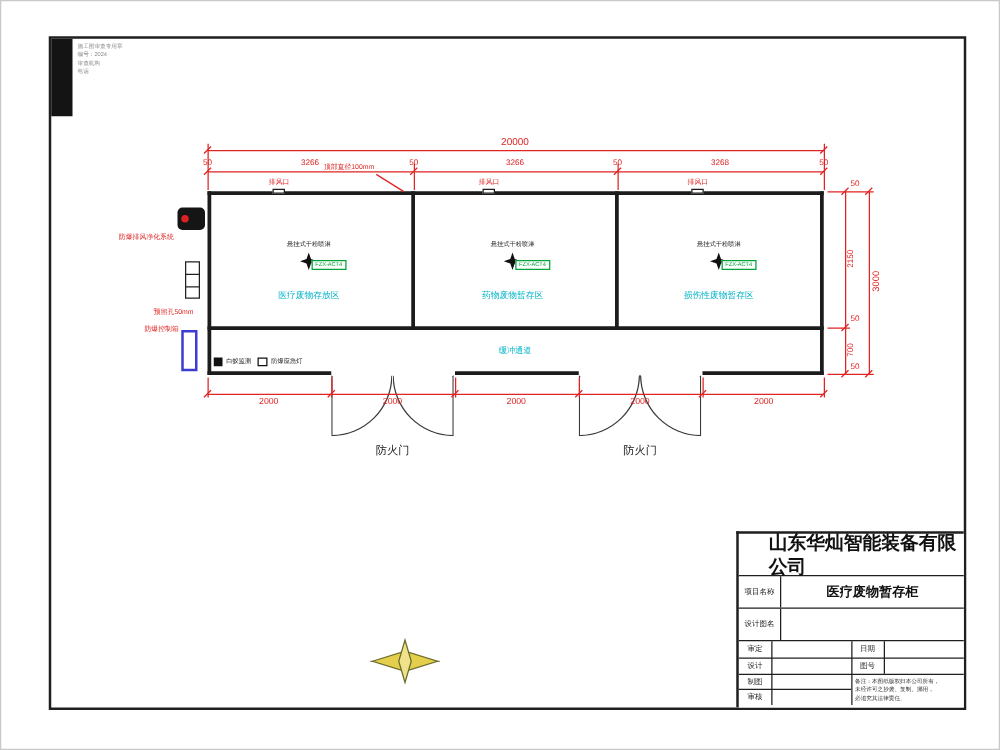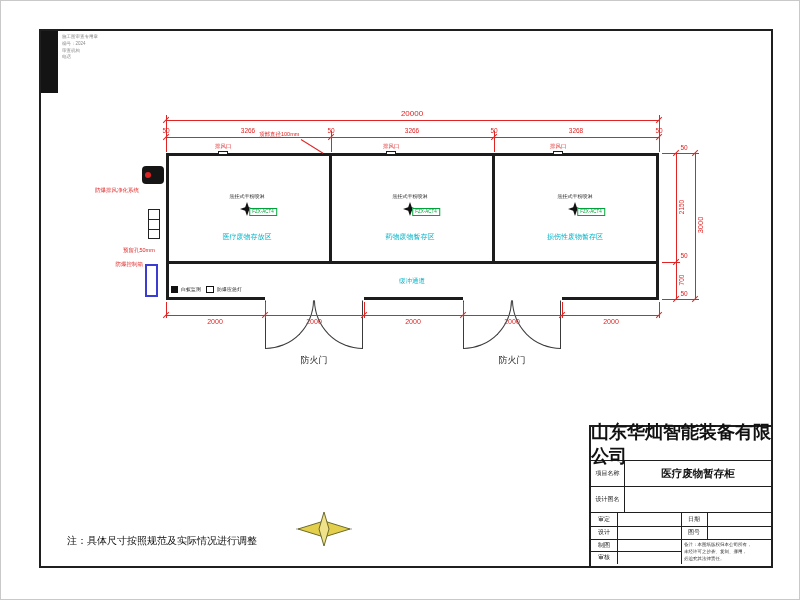--- a/index.html
+++ b/index.html
@@ -171,25 +171,24 @@
   <div class="tinyblk" style="left:180px;top:286px;">白蚁监测</div>
   <div class="abs" style="left:205px;top:285px;width:8px;height:7px;border:1px solid #111;background:#fff;"></div>
   <div class="tinyblk" style="left:216px;top:286px;">防爆应急灯</div>
 
   <svg class="abs" style="left:295px;top:508px;" width="56" height="40" viewBox="0 0 56 40">
     <line x1="0" y1="20" x2="56" y2="20" stroke="#9a9a9a" stroke-width="1"></line>
     <polygon points="2,20 28,12 54,20 28,28" fill="#e3cf4b" stroke="#6b6b2a" stroke-width="1"></polygon>
     <polygon points="28,3 33,20 28,37 23,20" fill="#efe28a" stroke="#6b6b2a" stroke-width="1"></polygon>
   </svg>
 
-  <div class="abs" style="left:66px;top:533px;font-size:10px;color:#111;">注：具体尺寸按照规范及实际情况进行调整</div>
 
   <div id="tblock">
     <div class="trow" style="height:34px;">
-      <div class="tvalue" style="font-size:18px;">山东华灿智能装备有限公司</div>
+      <div class="tvalue" style="font-size:15px;padding-left:24px;">山东华灿智能装备有限公司</div>
     </div>
     <div class="trow" style="height:26px;font-family:Liberation Serif, serif;">
       <div class="tlabel">项目名称</div>
       <div class="tvalue" style="font-size:10.5px;">医疗废物暂存柜</div>
     </div>
     <div class="trow" style="height:26px;">
       <div class="tlabel">设计图名</div>
     </div>
     <div class="abs" style="left:0;top:86px;width:180px;height:51px;">
       <div class="hline" style="left:0;top:13px;width:180px;"></div>

